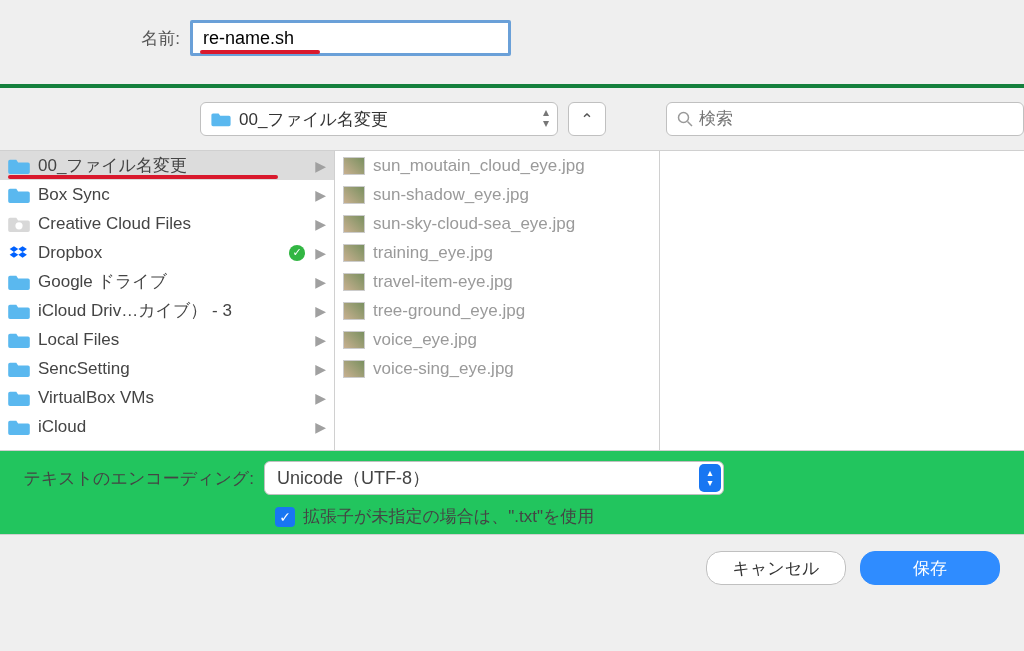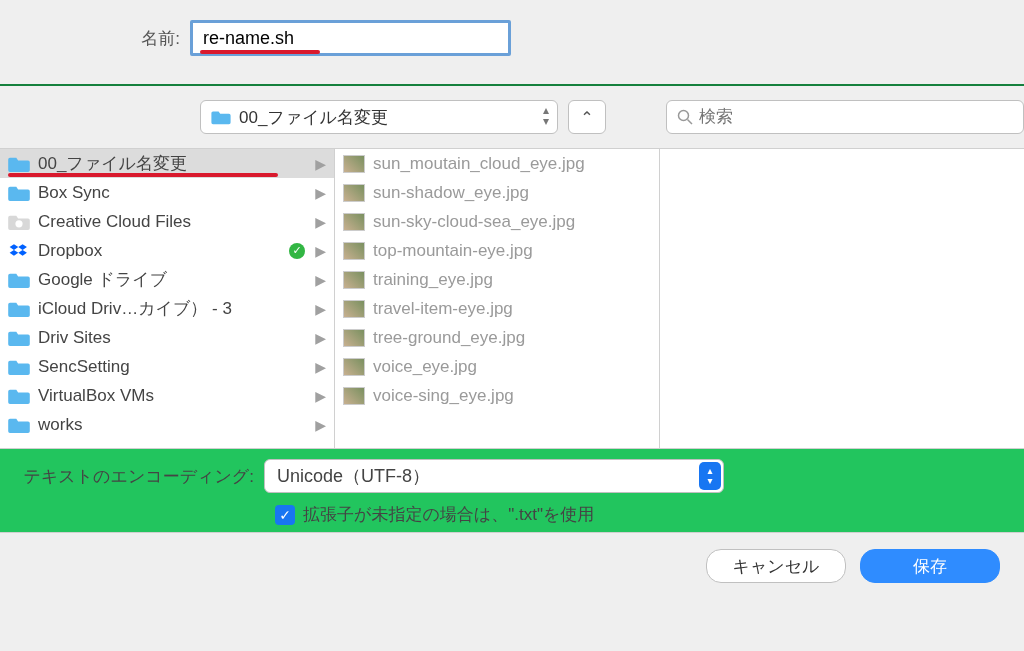--- a/index.html
+++ b/index.html
@@ -10,21 +10,21 @@
     width: 1024px;
     height: 651px;
     overflow: hidden;
     color: #444;
   }
 
   
   .top-section {
     padding: 20px 0 14px 0;
     background: #efefef;
-    border-bottom: 2px solid #15803d;
+    border-bottom: 4px solid #15803d;
   }
   .field-row {
     display: flex;
     align-items: center;
     margin-bottom: 14px;
   }
   .field-label {
     width: 188px;
     text-align: right;
     padding-right: 8px;
@@ -383,61 +383,57 @@
         <span class="folder-ic"><svg viewBox="0 0 24 20">
             <path fill="#5ab8ef" d="M2 3h7l2 3h11a2 2 0 0 1 2 2v9a2 2 0 0 1-2 2H2a2 2 0 0 1-2-2V5a2 2 0 0 1 2-2z"></path>
           </svg></span>
         <span class="label">iCloud Driv…カイブ） - 3</span>
         <span class="chev">▶</span>
       </div>
       <div class="row">
         <span class="folder-ic"><svg viewBox="0 0 24 20">
             <path fill="#5ab8ef" d="M2 3h7l2 3h11a2 2 0 0 1 2 2v9a2 2 0 0 1-2 2H2a2 2 0 0 1-2-2V5a2 2 0 0 1 2-2z"></path>
           </svg></span>
-        <span class="label">Driv Sites</span>
+        <span class="label">Local Files</span>
         <span class="chev">▶</span>
       </div>
       <div class="row">
         <span class="folder-ic"><svg viewBox="0 0 24 20">
             <path fill="#5ab8ef" d="M2 3h7l2 3h11a2 2 0 0 1 2 2v9a2 2 0 0 1-2 2H2a2 2 0 0 1-2-2V5a2 2 0 0 1 2-2z"></path>
           </svg></span>
         <span class="label">SencSetting</span>
         <span class="chev">▶</span>
       </div>
       <div class="row">
         <span class="folder-ic"><svg viewBox="0 0 24 20">
             <path fill="#5ab8ef" d="M2 3h7l2 3h11a2 2 0 0 1 2 2v9a2 2 0 0 1-2 2H2a2 2 0 0 1-2-2V5a2 2 0 0 1 2-2z"></path>
           </svg></span>
         <span class="label">VirtualBox VMs</span>
         <span class="chev">▶</span>
       </div>
       <div class="row">
         <span class="folder-ic"><svg viewBox="0 0 24 20">
             <path fill="#5ab8ef" d="M2 3h7l2 3h11a2 2 0 0 1 2 2v9a2 2 0 0 1-2 2H2a2 2 0 0 1-2-2V5a2 2 0 0 1 2-2z"></path>
           </svg></span>
-        <span class="label">works</span>
+        <span class="label">iCloud</span>
         <span class="chev">▶</span>
       </div>
     </div>
   <div class="col col2" id="col2">
       <div class="row">
         <span class="img-ic"></span>
         <span class="label dimmed">sun_moutain_cloud_eye.jpg</span>
       </div>
       <div class="row">
         <span class="img-ic"></span>
         <span class="label dimmed">sun-shadow_eye.jpg</span>
       </div>
       <div class="row">
         <span class="img-ic"></span>
         <span class="label dimmed">sun-sky-cloud-sea_eye.jpg</span>
-      </div>
-      <div class="row">
-        <span class="img-ic"></span>
-        <span class="label dimmed">top-mountain-eye.jpg</span>
       </div>
       <div class="row">
         <span class="img-ic"></span>
         <span class="label dimmed">training_eye.jpg</span>
       </div>
       <div class="row">
         <span class="img-ic"></span>
         <span class="label dimmed">travel-item-eye.jpg</span>
       </div>
       <div class="row">

